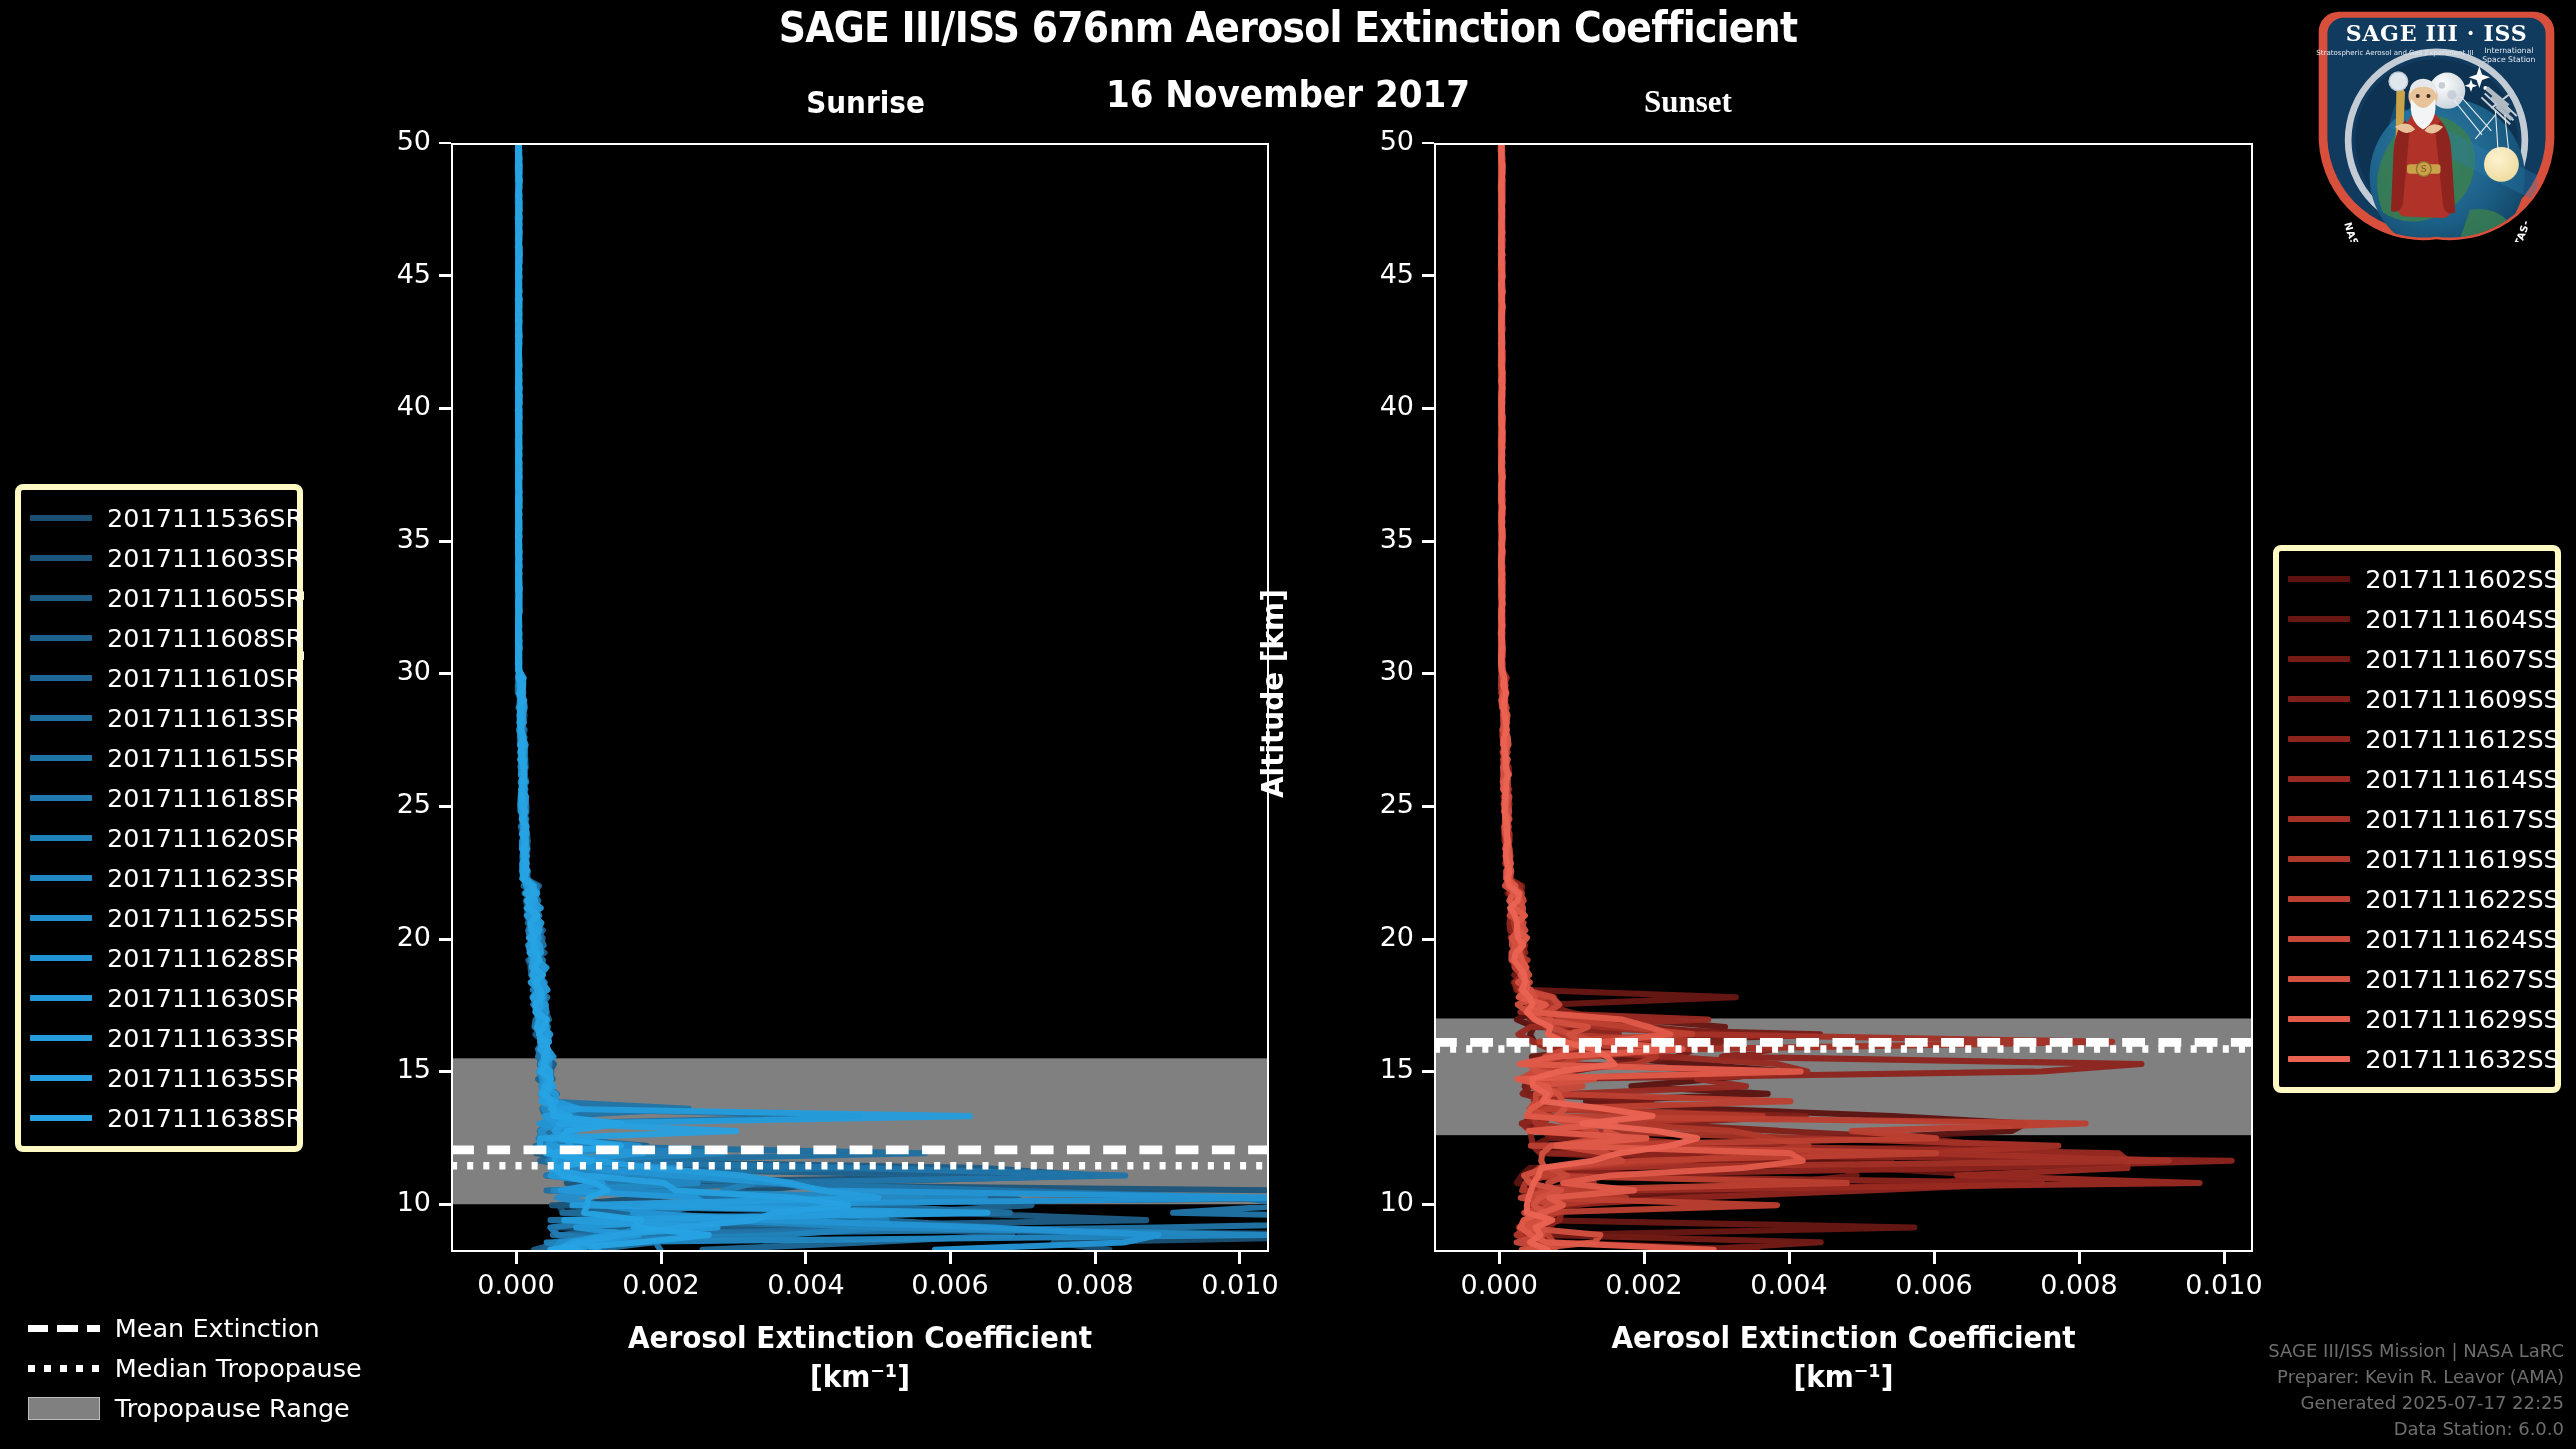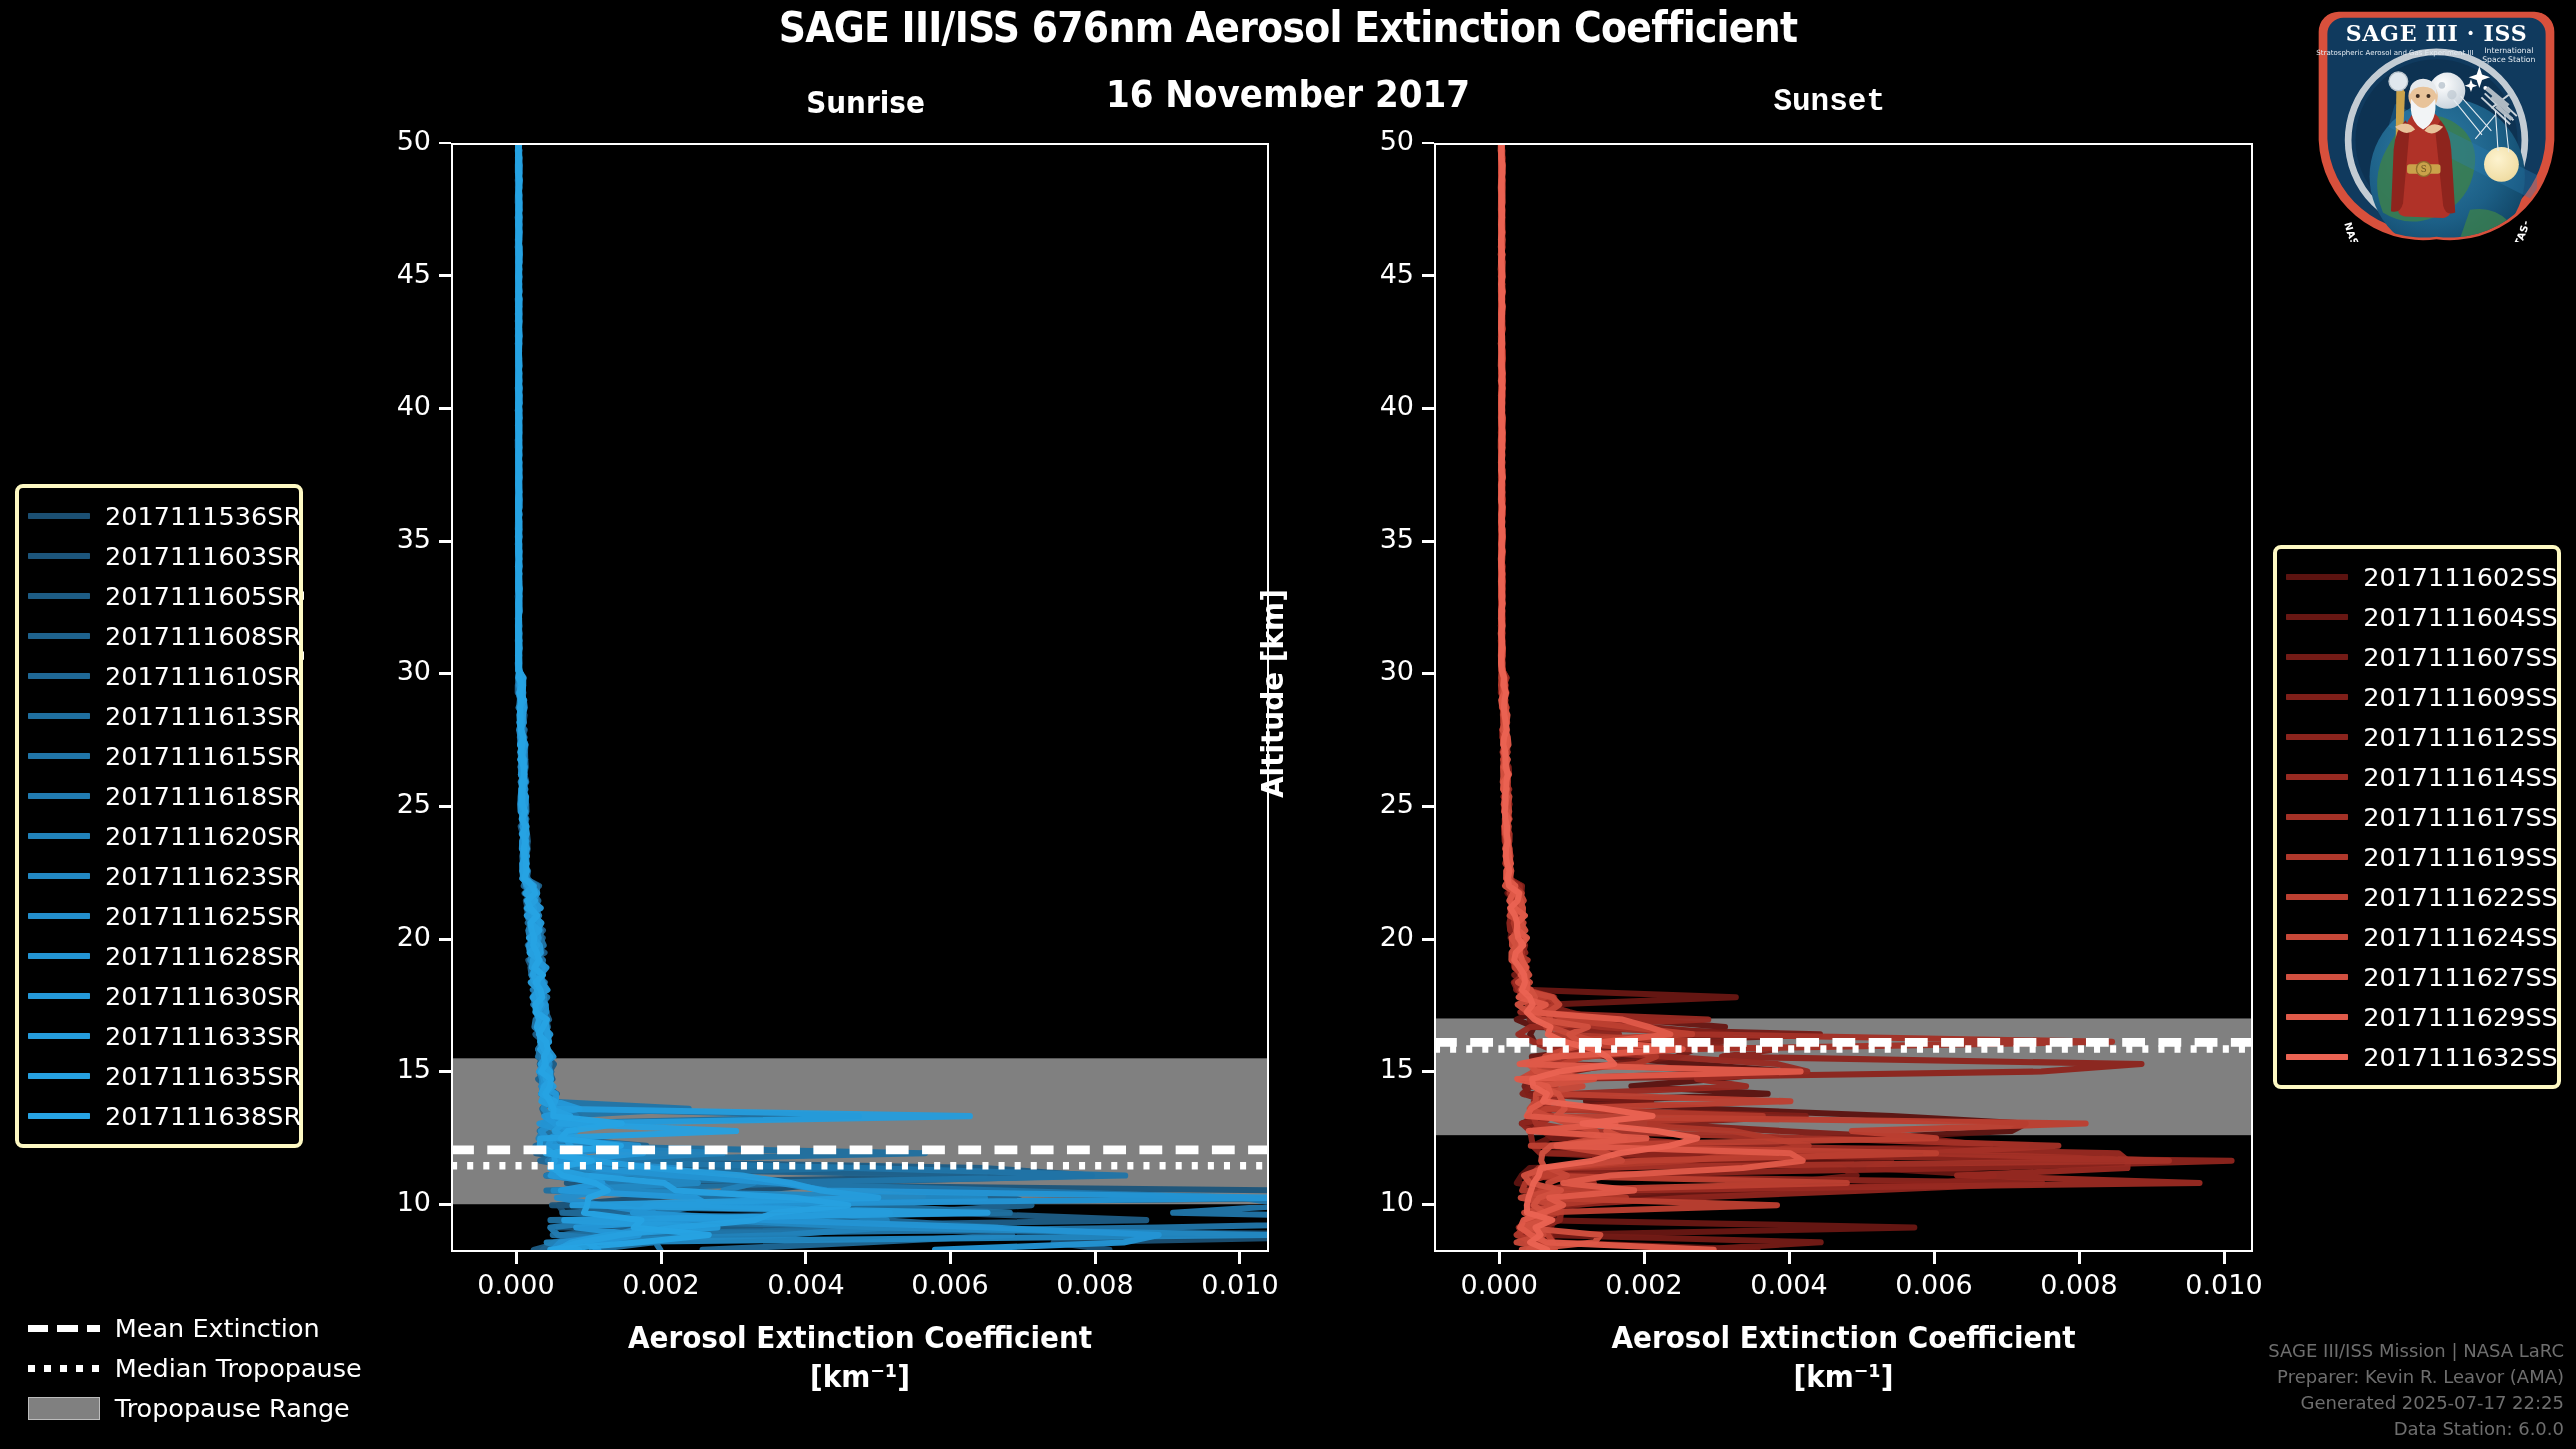--- a/index.html
+++ b/index.html
@@ -21,23 +21,23 @@
     left:0;top:72px;width:2576px;text-align:center;
     font-size:38px;font-weight:bold;
     font-family:"DejaVu Sans Condensed","DejaVu Sans",sans-serif;
   }
   #sunrise-title{
     left:745px;top:84px;width:241px;text-align:center;
     font-size:31px;font-weight:bold;
     font-family:"DejaVu Sans Condensed","DejaVu Sans",sans-serif;
   }
   #sunset-title{
-    left:1644px;top:84px;width:241px;text-align:right;
+    left:1644px;top:84px;width:241px;text-align:left;
     font-size:31px;font-weight:bold;
-    font-family:Liberation Mono, monospace;
+    font-family:Liberation Serif, serif;
   }
 
   
   .panel{position:absolute;}
   .plotframe{
     position:absolute;border:2.7px solid #fff;background:#000;box-sizing:border-box;
   }
   .axis-tick-label{
     position:absolute;font-size:27px;color:#fff;white-space:nowrap;
     font-family:"DejaVu Sans","Liberation Sans",sans-serif;
@@ -49,21 +49,21 @@
   }
   .xlab{
     position:absolute;text-align:center;font-size:31px;font-weight:bold;color:#fff;
     font-family:"DejaVu Sans Condensed","DejaVu Sans",sans-serif;
     white-space:nowrap;
   }
   .tickmark{position:absolute;background:#fff;}
 
   
   .legendbox{
-    position:absolute;border:4px solid #fef9c3;border-radius:8px;
+    position:absolute;border:6px solid #fef9c3;border-radius:8px;
     background:#000;box-sizing:border-box;padding:8px 12px 8px 9.4px;
   }
   .legend-row{
     display:flex;align-items:center;height:40px;
   }
   .legend-swatch{
     width:62px;height:6px;flex:0 0 62px;margin-right:14.8px;border-radius:0.7px;
   }
   .legend-text{
     font-size:25.5px;color:#fff;white-space:nowrap;

